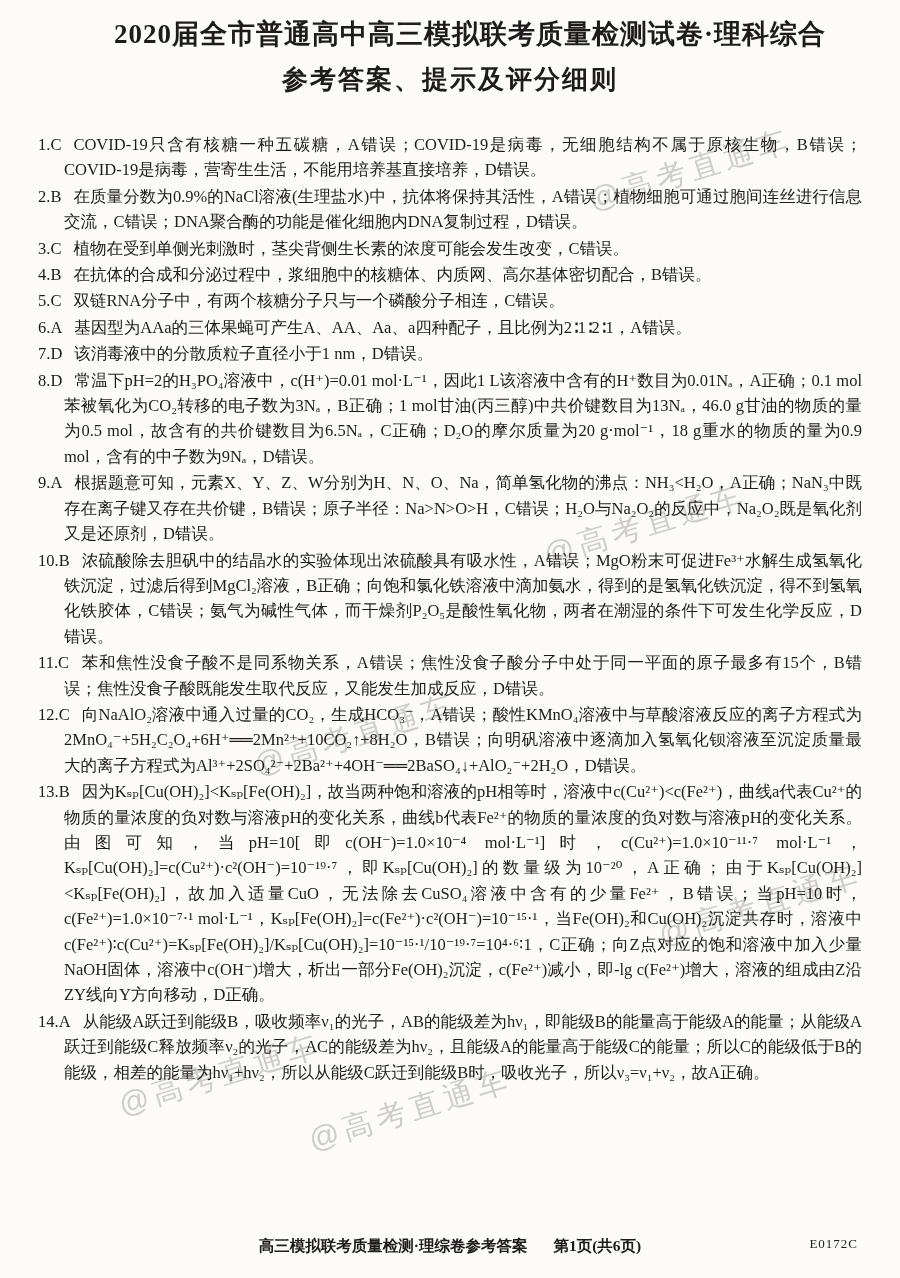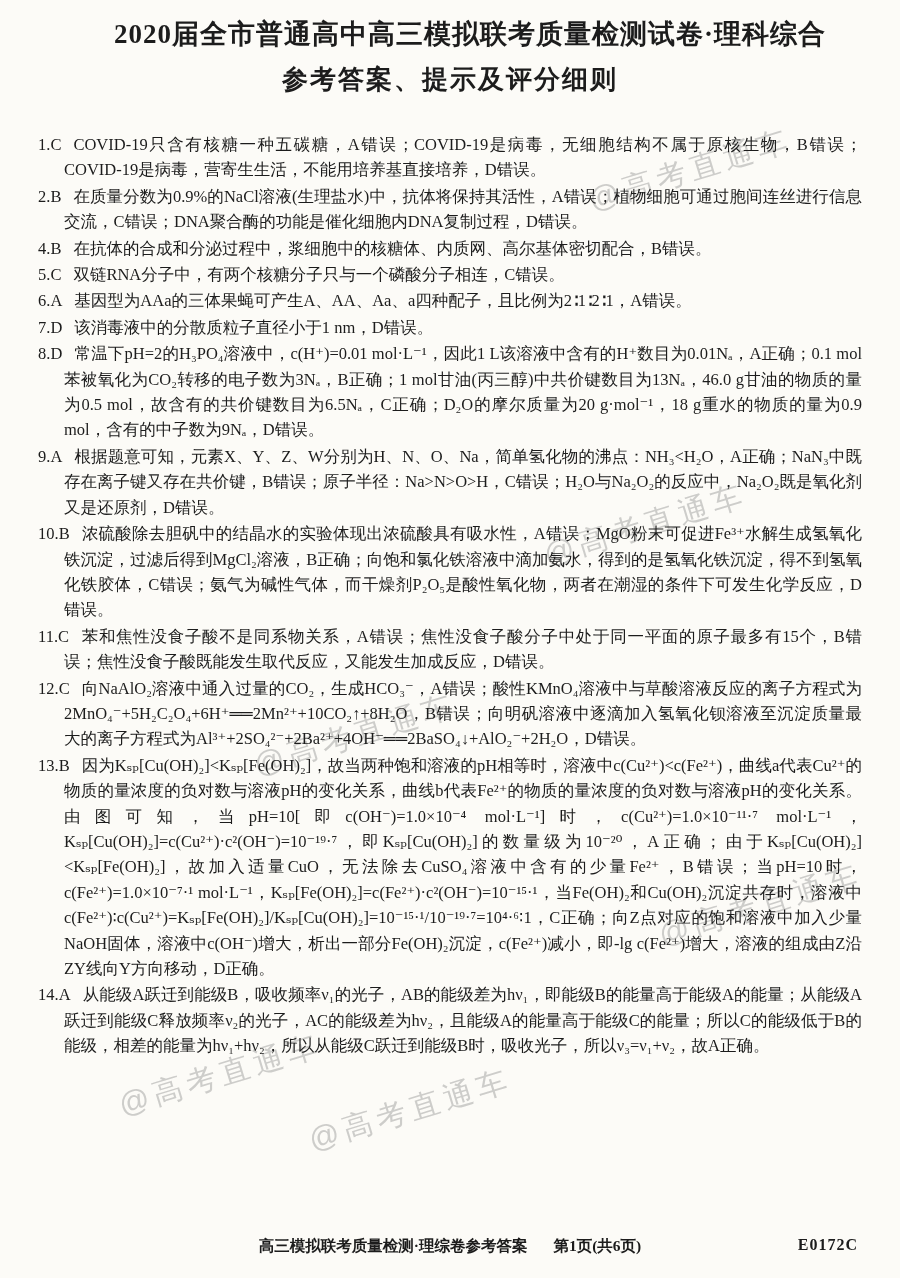--- a/index.html
+++ b/index.html
@@ -45,21 +45,21 @@
   .footer{
     position:absolute; left:0; right:0; bottom:18px; height:24px;
     font-weight:bold; font-size:15.5px;padding-left:12px;
   }
   .footer-center{
     position:absolute; left:0; right:0; text-align:center;
   }
   .footer-sep{ display:inline-block; width:26px; }
   .footer-code{
     position:absolute; right:42px; top:0;
-    font-weight:bold; font-size:16px; letter-spacing:1px;text-align:right;
+    font-weight:normal; font-size:13px; letter-spacing:1px;text-align:right;
   }
 </style>
 </head>
 <body>
 
 <div class="page">
 
   <span class="wm" style="left:585px;top:150px;">@高考直通车</span>
   <span class="wm" style="left:540px;top:505px;">@高考直通车</span>
   <span class="wm" style="left:250px;top:715px;">@高考直通车</span>
@@ -68,20 +68,21 @@
   <span class="wm" style="left:305px;top:1090px;">@高考直通车</span>
 
   <div class="titles">
     <h1 class="doc-title">2020届全市普通高中高三模拟联考质量检测试卷·理科综合</h1>
     <h2 class="doc-subtitle">参考答案、提示及评分细则</h2>
   </div>
 
   <div class="answers">
     <p class="item"><span class="num">1.C</span><span>COVID-19只含有核糖一种五碳糖，A错误；COVID-19是病毒，无细胞结构不属于原核生物，B错误；COVID-19是病毒，营寄生生活，不能用培养基直接培养，D错误。</span></p>
     <p class="item"><span class="num">2.B</span><span>在质量分数为0.9%的NaCl溶液(生理盐水)中，抗体将保持其活性，A错误；植物细胞可通过胞间连丝进行信息交流，C错误；DNA聚合酶的功能是催化细胞内DNA复制过程，D错误。</span></p>
+    <p class="item"><span class="num">3.C</span><span>植物在受到单侧光刺激时，茎尖背侧生长素的浓度可能会发生改变，C错误。</span></p>
     <p class="item"><span class="num">4.B</span><span>在抗体的合成和分泌过程中，浆细胞中的核糖体、内质网、高尔基体密切配合，B错误。</span></p>
     <p class="item"><span class="num">5.C</span><span>双链RNA分子中，有两个核糖分子只与一个磷酸分子相连，C错误。</span></p>
     <p class="item"><span class="num">6.A</span><span>基因型为AAa的三体果蝇可产生A、AA、Aa、a四种配子，且比例为2∶1∶2∶1，A错误。</span></p>
     <p class="item"><span class="num">7.D</span><span>该消毒液中的分散质粒子直径小于1 nm，D错误。</span></p>
     <p class="item"><span class="num">8.D</span><span>常温下pH=2的H₃PO₄溶液中，c(H⁺)=0.01 mol·L⁻¹，因此1 L该溶液中含有的H⁺数目为0.01Nₐ，A正确；0.1 mol苯被氧化为CO₂转移的电子数为3Nₐ，B正确；1 mol甘油(丙三醇)中共价键数目为13Nₐ，46.0 g甘油的物质的量为0.5 mol，故含有的共价键数目为6.5Nₐ，C正确；D₂O的摩尔质量为20 g·mol⁻¹，18 g重水的物质的量为0.9 mol，含有的中子数为9Nₐ，D错误。</span></p>
     <p class="item"><span class="num">9.A</span><span>根据题意可知，元素X、Y、Z、W分别为H、N、O、Na，简单氢化物的沸点：NH₃&lt;H₂O，A正确；NaN₃中既存在离子键又存在共价键，B错误；原子半径：Na&gt;N&gt;O&gt;H，C错误；H₂O与Na₂O₂的反应中，Na₂O₂既是氧化剂又是还原剂，D错误。</span></p>
     <p class="item"><span class="num">10.B</span><span>浓硫酸除去胆矾中的结晶水的实验体现出浓硫酸具有吸水性，A错误；MgO粉末可促进Fe³⁺水解生成氢氧化铁沉淀，过滤后得到MgCl₂溶液，B正确；向饱和氯化铁溶液中滴加氨水，得到的是氢氧化铁沉淀，得不到氢氧化铁胶体，C错误；氨气为碱性气体，而干燥剂P₂O₅是酸性氧化物，两者在潮湿的条件下可发生化学反应，D错误。</span></p>
     <p class="item"><span class="num">11.C</span><span>苯和焦性没食子酸不是同系物关系，A错误；焦性没食子酸分子中处于同一平面的原子最多有15个，B错误；焦性没食子酸既能发生取代反应，又能发生加成反应，D错误。</span></p>
     <p class="item"><span class="num">12.C</span><span>向NaAlO₂溶液中通入过量的CO₂，生成HCO₃⁻，A错误；酸性KMnO₄溶液中与草酸溶液反应的离子方程式为2MnO₄⁻+5H₂C₂O₄+6H⁺══2Mn²⁺+10CO₂↑+8H₂O，B错误；向明矾溶液中逐滴加入氢氧化钡溶液至沉淀质量最大的离子方程式为Al³⁺+2SO₄²⁻+2Ba²⁺+4OH⁻══2BaSO₄↓+AlO₂⁻+2H₂O，D错误。</span></p>
     <p class="item"><span class="num">13.B</span><span>因为Kₛₚ[Cu(OH)₂]&lt;Kₛₚ[Fe(OH)₂]，故当两种饱和溶液的pH相等时，溶液中c(Cu²⁺)&lt;c(Fe²⁺)，曲线a代表Cu²⁺的物质的量浓度的负对数与溶液pH的变化关系，曲线b代表Fe²⁺的物质的量浓度的负对数与溶液pH的变化关系。由图可知，当pH=10[即c(OH⁻)=1.0×10⁻⁴ mol·L⁻¹]时，c(Cu²⁺)=1.0×10⁻¹¹·⁷ mol·L⁻¹，Kₛₚ[Cu(OH)₂]=c(Cu²⁺)·c²(OH⁻)=10⁻¹⁹·⁷，即Kₛₚ[Cu(OH)₂]的数量级为10⁻²⁰，A正确；由于Kₛₚ[Cu(OH)₂]&lt;Kₛₚ[Fe(OH)₂]，故加入适量CuO，无法除去CuSO₄溶液中含有的少量Fe²⁺，B错误；当pH=10时，c(Fe²⁺)=1.0×10⁻⁷·¹ mol·L⁻¹，Kₛₚ[Fe(OH)₂]=c(Fe²⁺)·c²(OH⁻)=10⁻¹⁵·¹，当Fe(OH)₂和Cu(OH)₂沉淀共存时，溶液中c(Fe²⁺)∶c(Cu²⁺)=Kₛₚ[Fe(OH)₂]/Kₛₚ[Cu(OH)₂]=10⁻¹⁵·¹/10⁻¹⁹·⁷=10⁴·⁶∶1，C正确；向Z点对应的饱和溶液中加入少量NaOH固体，溶液中c(OH⁻)增大，析出一部分Fe(OH)₂沉淀，c(Fe²⁺)减小，即-lg c(Fe²⁺)增大，溶液的组成由Z沿ZY线向Y方向移动，D正确。</span></p>

